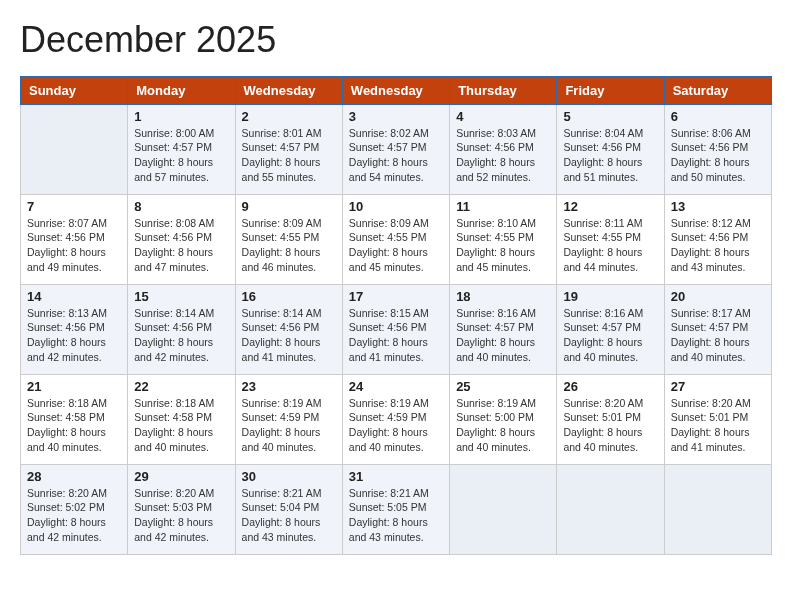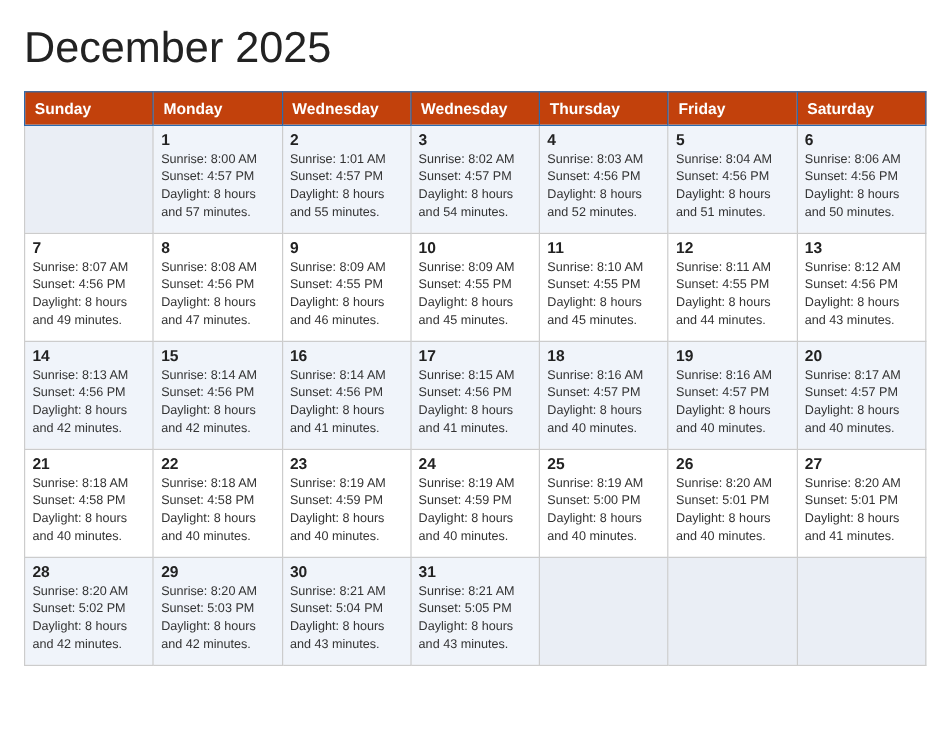--- a/index.html
+++ b/index.html
@@ -108,21 +108,21 @@
         <td class="empty"></td>
         <td>
           <div class="day-number">1</div>
           <div class="day-info" style="white-space: pre-line;">Sunrise: 8:00 AM
 Sunset: 4:57 PM
 Daylight: 8 hours
 and 57 minutes.</div>
         </td>
         <td>
           <div class="day-number">2</div>
-          <div class="day-info" style="white-space: pre-line;">Sunrise: 1:01 AM
+          <div class="day-info" style="white-space: pre-line;">Sunrise: 8:01 AM
 Sunset: 4:57 PM
 Daylight: 8 hours
 and 55 minutes.</div>
         </td>
         <td>
           <div class="day-number">3</div>
           <div class="day-info" style="white-space: pre-line;">Sunrise: 8:02 AM
 Sunset: 4:57 PM
 Daylight: 8 hours
 and 54 minutes.</div>

